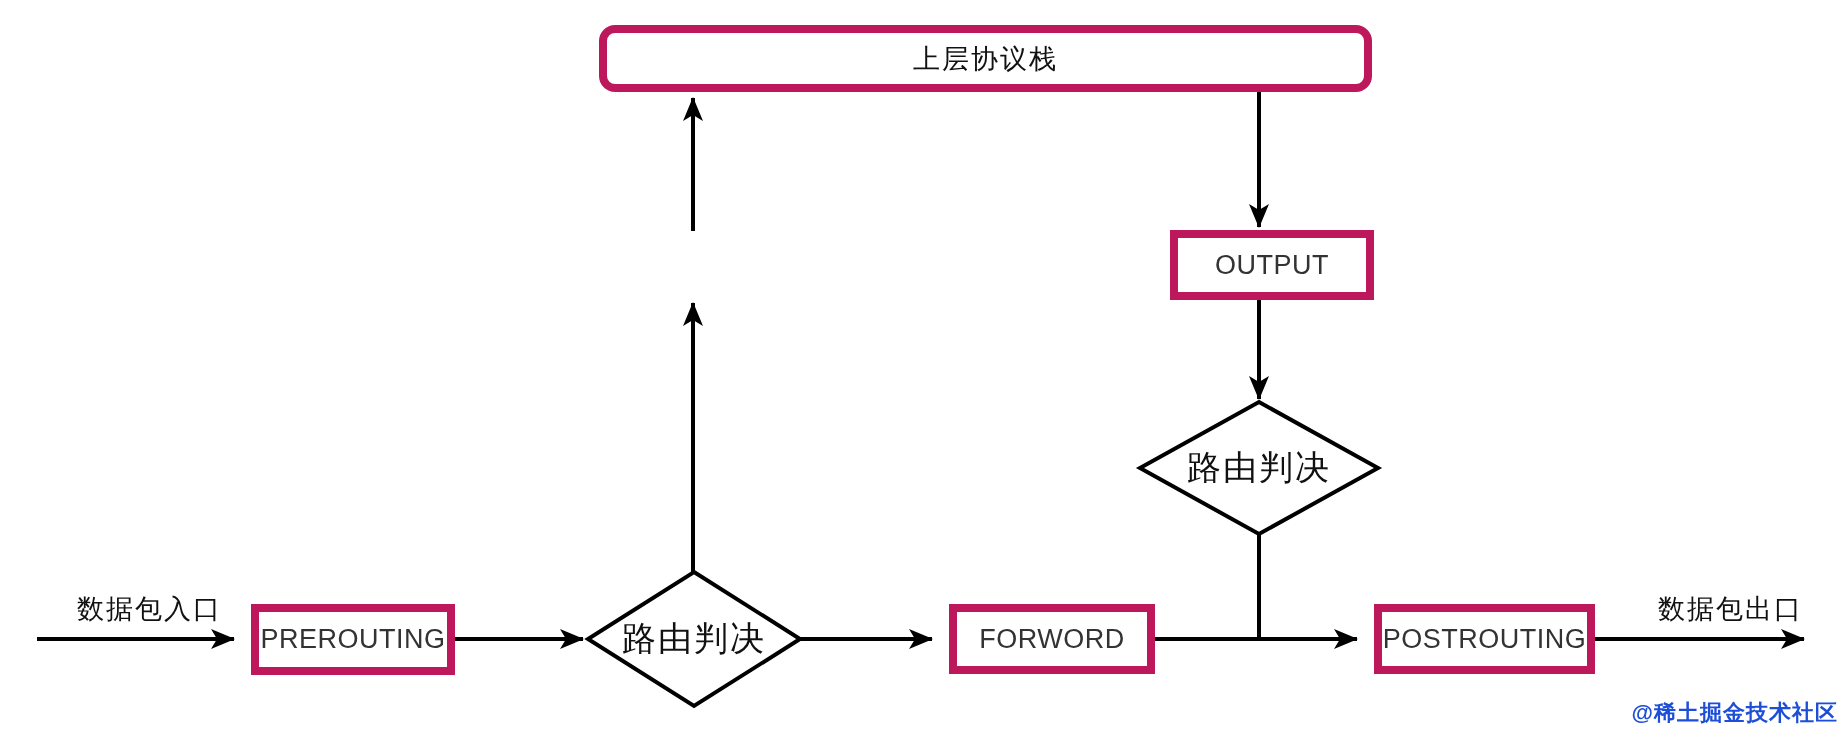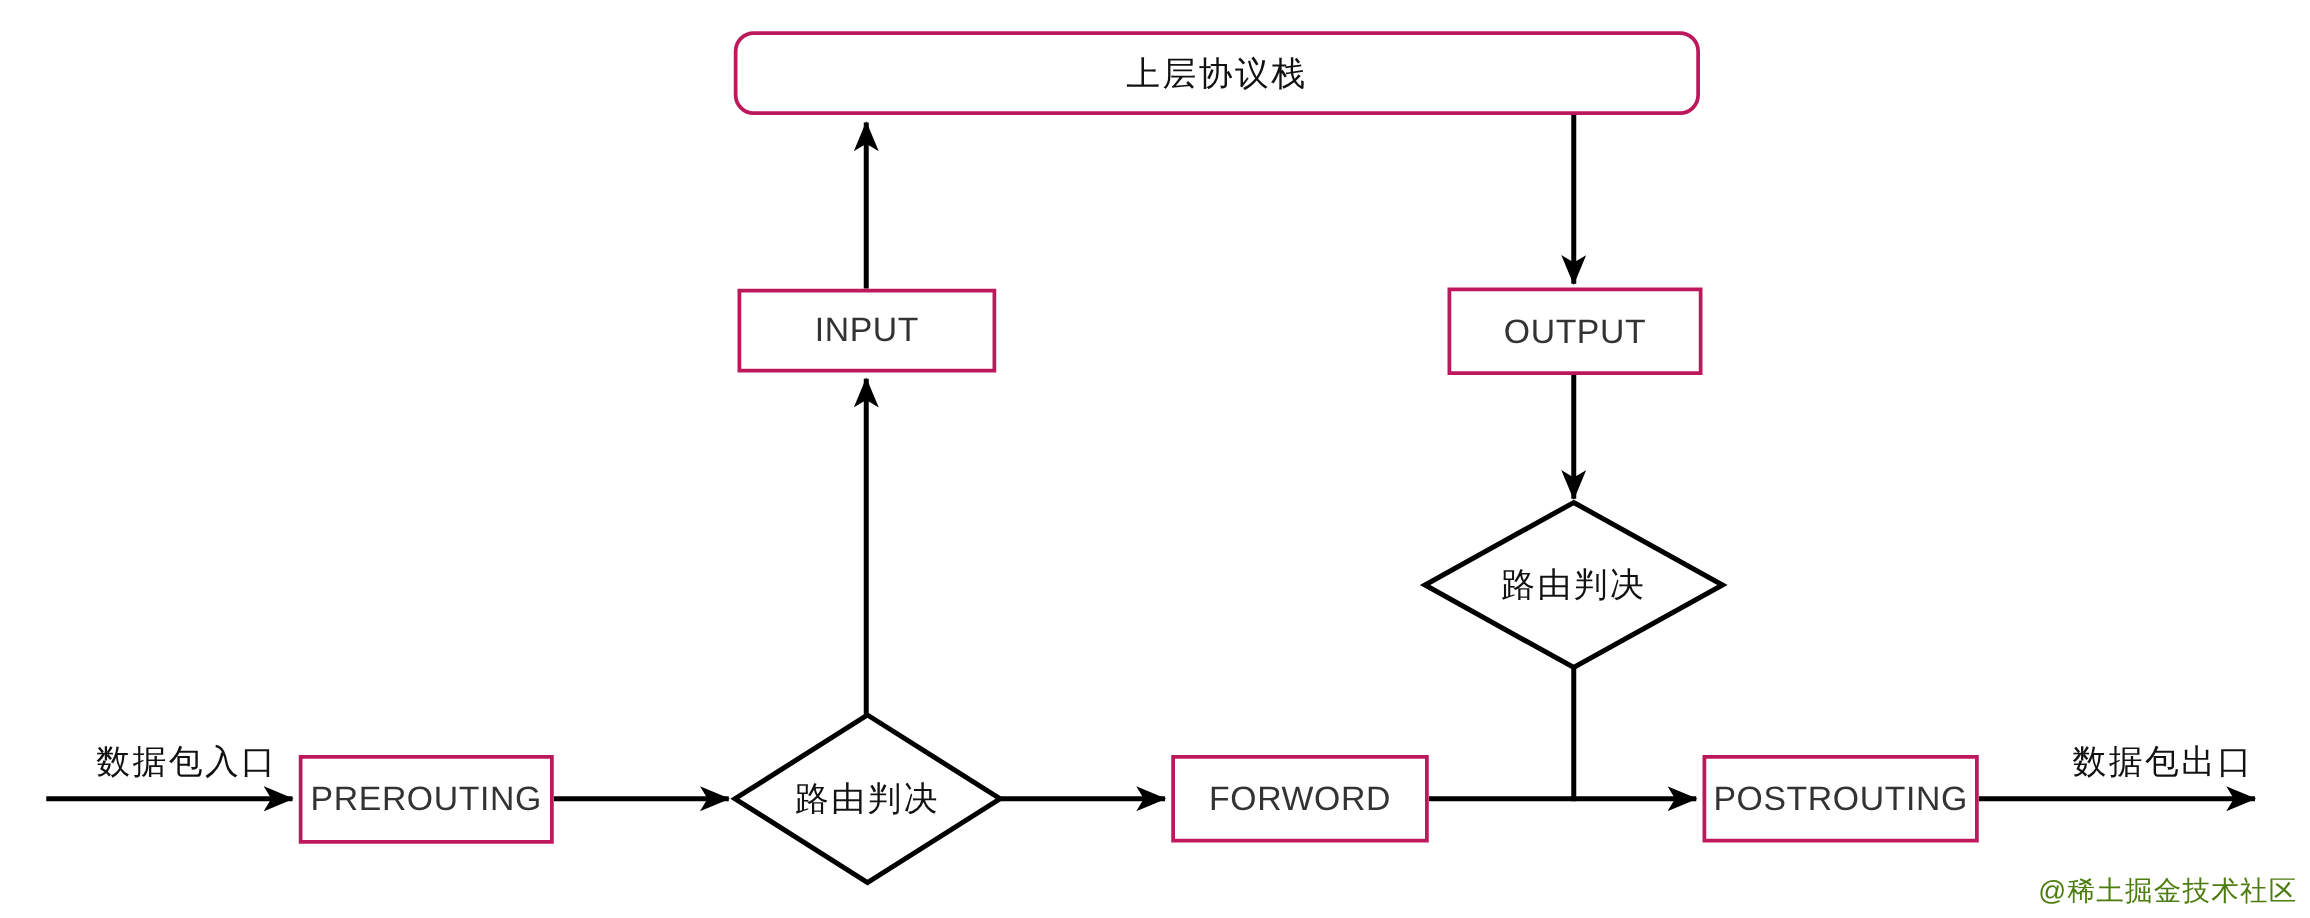--- a/index.html
+++ b/index.html
@@ -18,60 +18,62 @@
   #edges {
     position: absolute;
     left: 0; top: 0;
     width: 1848px;
     height: 734px;
   }
   .node {
     position: absolute;
     box-sizing: border-box;
     background: #ffffff;
-    border: 3px solid #be185d;
+    border: 8px solid #be185d;
     display: flex;
     align-items: center;
     justify-content: center;
     font-size: 27px;
     color: #333333;
     letter-spacing: 0.5px;
     white-space: nowrap;
+    margin-left: 12px;
   }
   .node.rounded {
     border-radius: 16px;
     color: #111111;
     letter-spacing: 2px;
   }
   .diamond-label {
     position: absolute;
     display: flex;
     align-items: center;
     justify-content: center;
-    font-size: 27px;
+    font-size: 34px;
     color: #111111;
     letter-spacing: 2px;
     pointer-events: none;
     white-space: nowrap;
   }
   .flow-label {
     position: absolute;
     font-size: 27px;
     color: #111111;
     letter-spacing: 2px;
     text-align: right;
     white-space: nowrap;
   }
   .watermark {
     position: absolute;
     right: 10px;
     bottom: 6px;
     font-size: 22px;
-    color: #4d7c0f;
+    color: #1d4ed8;
     letter-spacing: 1px;
+    font-weight: bold;
   }
 </style>
 </head>
 <body>
 
 <div id="canvas">
 
   <svg id="edges" viewBox="0 0 1848 734" xmlns="http://www.w3.org/2000/svg">
     <defs>
       <marker id="arrow" markerUnits="userSpaceOnUse" markerWidth="26" markerHeight="22" refX="23" refY="10" orient="auto">
@@ -100,23 +102,20 @@
     <line x1="1583" y1="639" x2="1804" y2="639" stroke="#000000" stroke-width="4" marker-end="url(#arrow)"></line>
 
     <polygon points="1259,402 1378,468 1259,534 1140,468" fill="#ffffff" stroke="#000000" stroke-width="4"></polygon>
     <polygon points="694,572 800,639 694,706 588,639" fill="#ffffff" stroke="#000000" stroke-width="4"></polygon>
   </svg>
 
   <div class="node rounded" style="left:587px; top:25px; width:773px; height:67px;">
     <span>上层协议栈</span>
   </div>
 
-  <div class="node" style="left:590px; top:231px; width:207px; height:67px;">
-    <span>INPUT</span>
-  </div>
 
   <div class="node" style="left:239px; top:604px; width:204px; height:71px;">
     <span>PREROUTING</span>
   </div>
 
   <div class="node" style="left:1158px; top:230px; width:204px; height:70px;">
     <span>OUTPUT</span>
   </div>
 
   <div class="node" style="left:937px; top:604px; width:206px; height:70px;">

